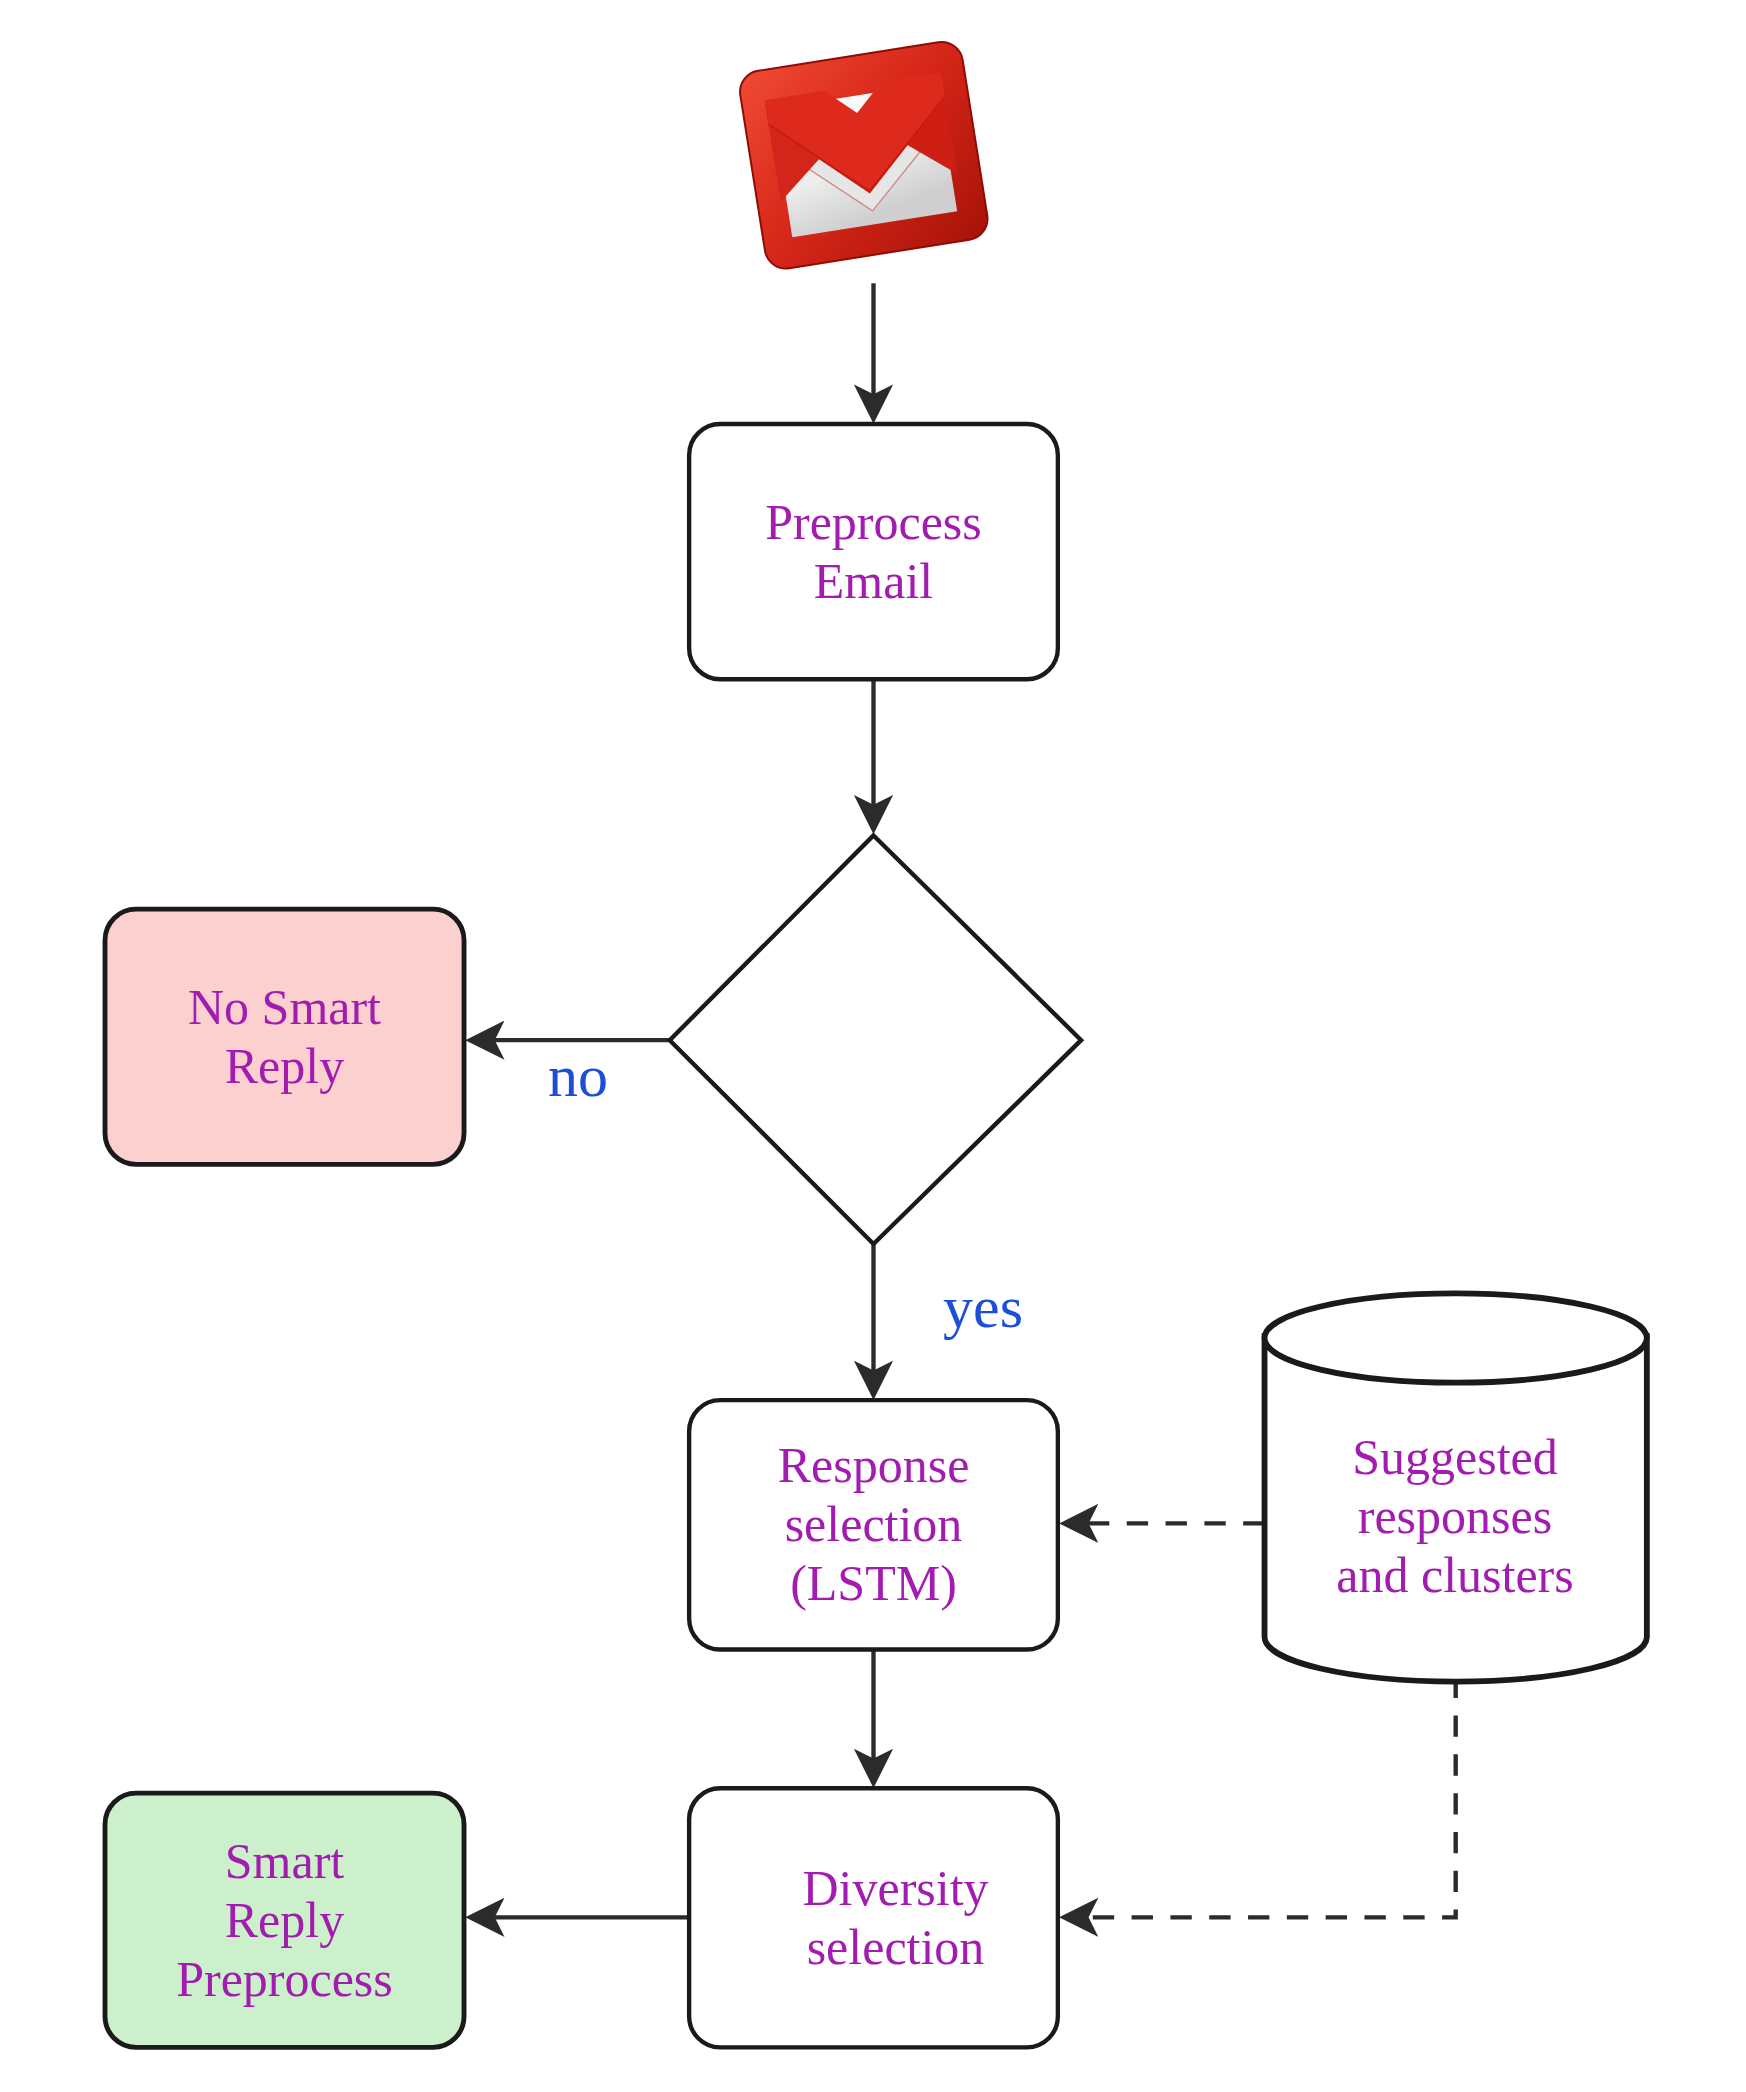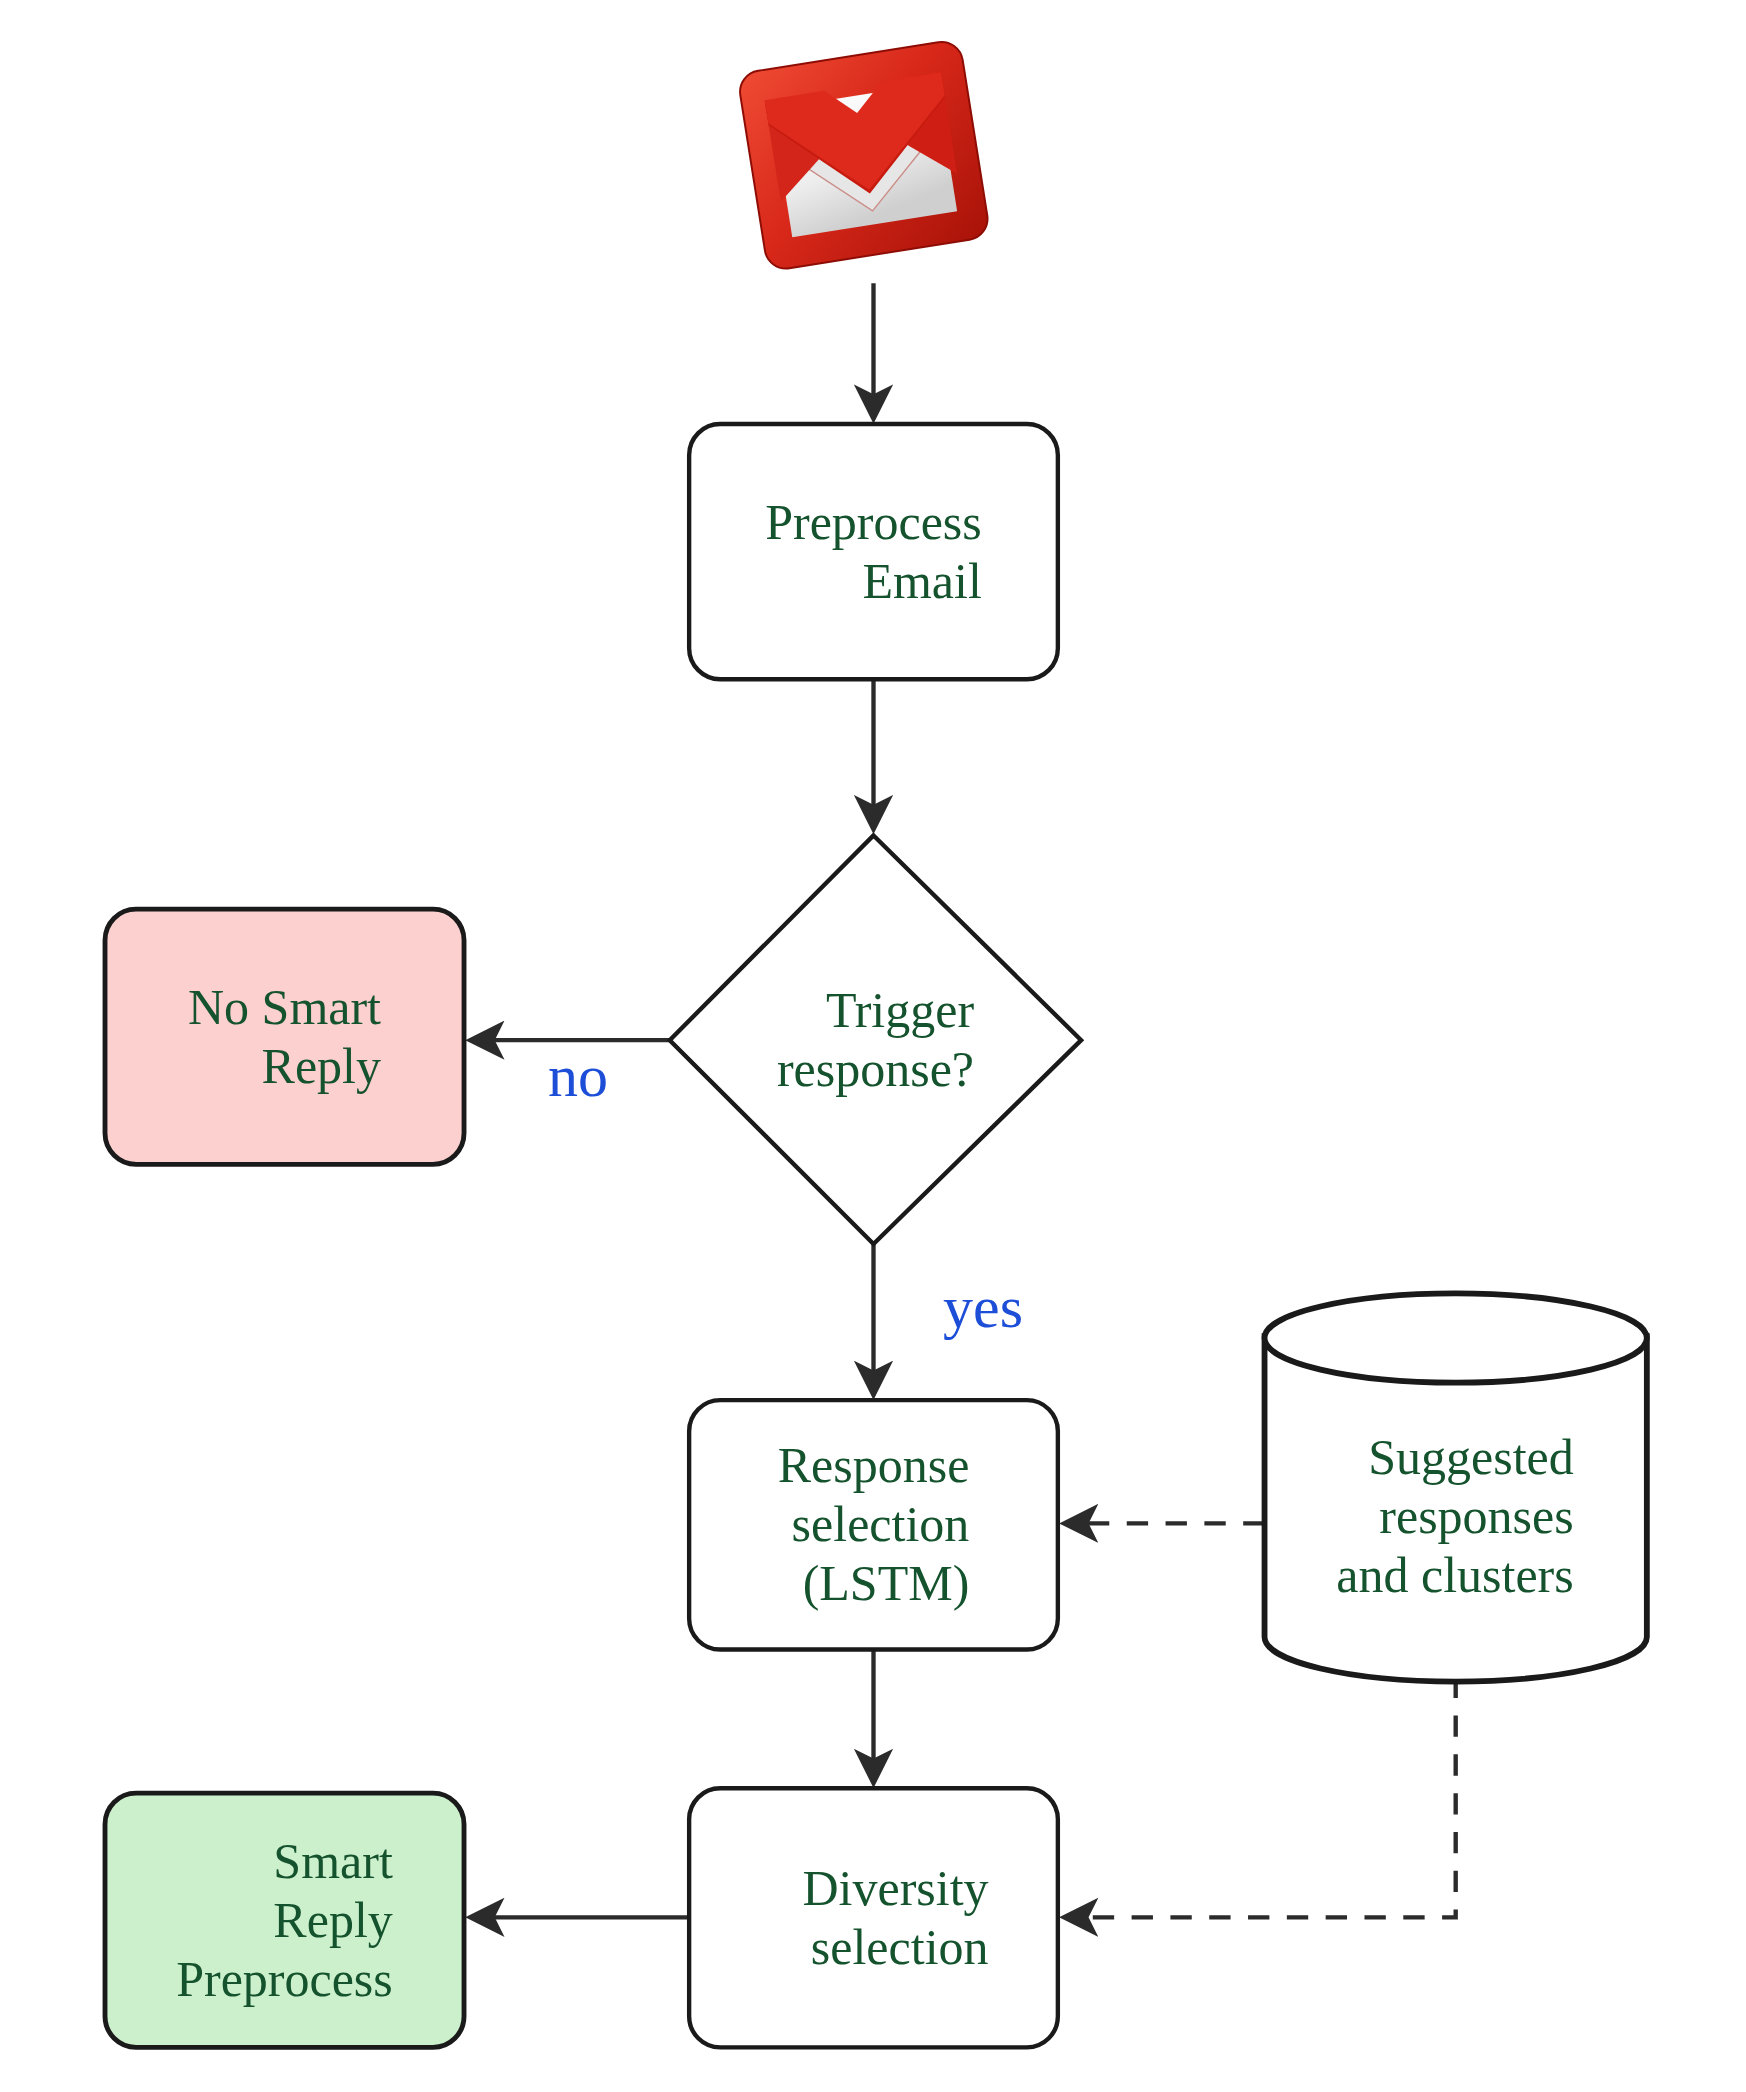--- a/index.html
+++ b/index.html
@@ -20,22 +20,22 @@
     position: absolute;
     top: 0; left: 0;
     width: 1747px;
     height: 2092px;
   }
   .node-label {
     position: absolute;
     display: flex;
     align-items: center;
     justify-content: center;
-    text-align: right;
-    color: #14532d;
+    text-align: center;
+    color: #a21caf;
     line-height: 1.18;
     white-space: pre-line;
     pointer-events: none;
   }
   .edge-label {
     position: absolute;
     color: #1d4ed8;
     font-size: 60px;
     line-height: 1;
   }
@@ -116,22 +116,20 @@
       <ellipse cx="1500" cy="1379" rx="197" ry="46" fill="#ffffff" stroke="#1a1a1a" stroke-width="6"></ellipse>
     </g>
 
     <rect x="710" y="1843" width="380" height="267" rx="32" ry="32" fill="#ffffff" stroke="#1a1a1a" stroke-width="4.5"></rect>
 
     <rect x="108" y="1848" width="370" height="262" rx="32" ry="32" fill="#cdf0cc" stroke="#1a1a1a" stroke-width="5"></rect>
   </svg>
 
   <div class="node-label t-preprocess">Preprocess
 Email</div>
-  <div class="node-label t-decision">Trigger
-response?</div>
   <div class="node-label t-nosmart">No Smart
 Reply</div>
   <div class="node-label t-response">Response
 selection
 (LSTM)</div>
   <div class="node-label t-db">Suggested
 responses
 and clusters</div>
   <div class="node-label t-diversity">Diversity
 selection</div>

